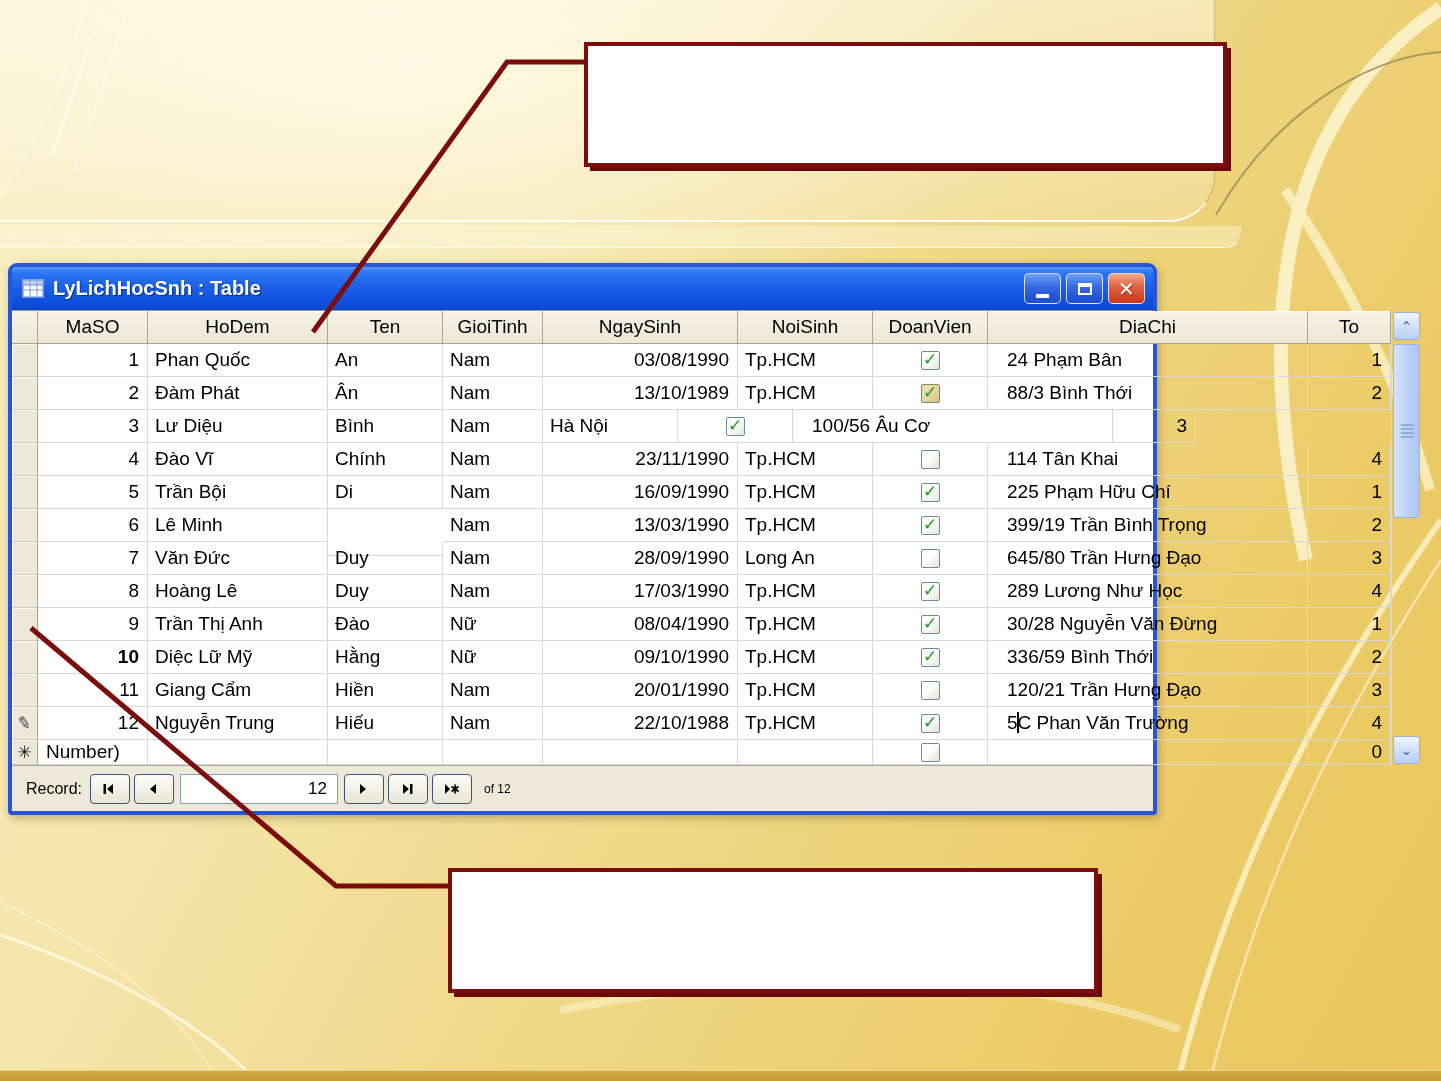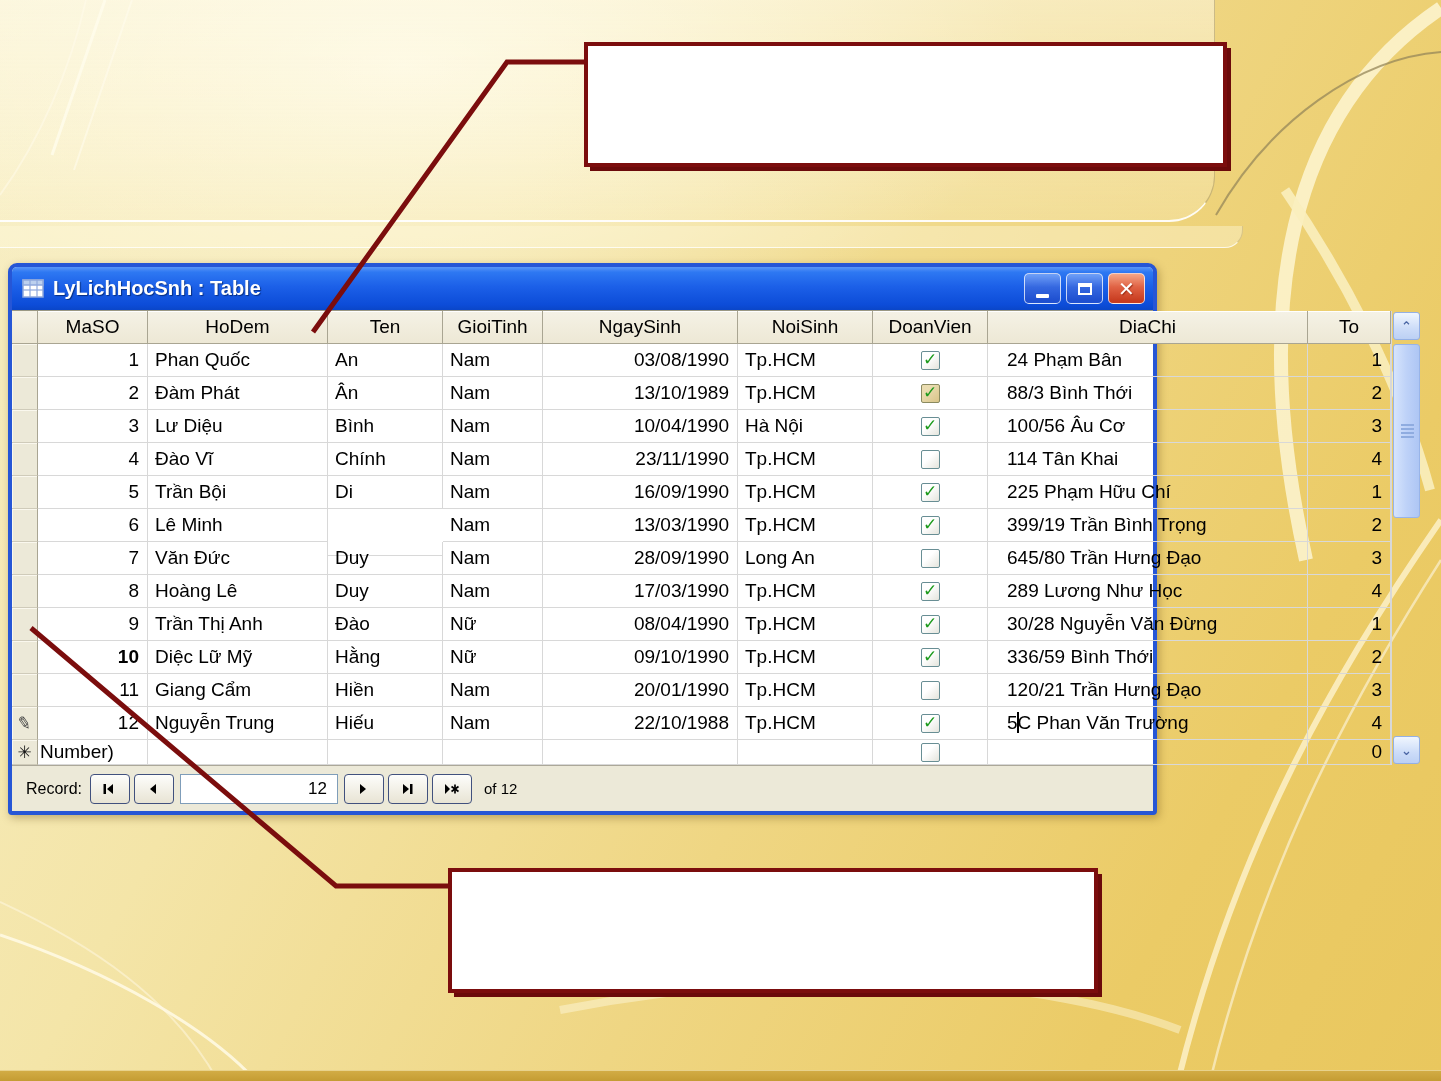--- a/index.html
+++ b/index.html
@@ -60,21 +60,21 @@
   .sel-h{background:linear-gradient(180deg,#F5F2E6,#EDE8D5);border-right:1px solid #A9A592;
     border-bottom:1px solid #A9A592;cursor:pointer;}
   .cell{font-size:19px;color:#000;line-height:32px;border-right:1px solid #D8D8D8;
     border-bottom:1px solid #D8D8D8;position:relative;cursor:text;}
   .cell.l{text-align:left;padding-left:7px;}
   .cell.ll{text-align:left;padding-left:19px;}
   .cell.r{text-align:right;padding-right:8px;}
   .cell.c{text-align:center;display:flex;align-items:center;justify-content:center;}
   .t-row.newrow{height:25px;}
   .t-row.newrow .cell{line-height:23px;}
-  .t-row.newrow .cell.maso{text-align:left;padding-left:2px;}
+  .t-row.newrow .cell.maso{text-align:left;padding-left:8px;}
   .cb{width:19px;height:19px;border:1px solid #688E94;border-radius:2px;
     background:linear-gradient(135deg,#FFFFFF 40%,#E4E4DC);display:flex;align-items:center;
     justify-content:center;cursor:pointer;}
   .cb.tan{background:linear-gradient(135deg,#EADCB0 30%,#D8C488);border-color:#8A8A60;}
   .cb .check{color:#1E9B1E;font-size:17px;font-weight:bold;line-height:1;margin-top:-1px;}
   .pencil{font-size:17px;color:#444;transform:rotate(10deg);}
   .star-sel{font-size:17px;color:#111;}
   .caret{position:absolute;left:29px;top:5px;width:2px;height:21px;background:#000;}
   
   .vscroll{width:30px;background:#F2F0E4;border-left:1px solid #D8D8D8;position:relative;cursor:pointer;}
@@ -91,21 +91,21 @@
   
   .navbar{height:46px;background:#ECE9D8;border-top:1px solid #ACA899;display:flex;
     align-items:center;padding-left:14px;}
   .nav-label{font-size:16px;color:#000;margin-right:8px;}
   .nav-btn{width:40px;height:30px;margin-right:4px;border-radius:4px;cursor:pointer;
     background:linear-gradient(180deg,#FDFDFB,#E8E4D4);border:1px solid #41517E;
     display:flex;align-items:center;justify-content:center;}
   .nav-btn svg{width:18px;height:16px;}
   .nav-input{width:158px;height:30px;border:1px solid #7F9DB9;background:#FFF;
     font-family:inherit;font-size:17px;text-align:right;padding-right:10px;margin:0 6px 0 2px;}
-  .nav-of{font-size:15px;color:#000;margin-left:8px;}
+  .nav-of{font-size:12px;color:#000;margin-left:8px;}
 </style>
 </head>
 <body>
 
 <div id="slide">
 
   <div class="bg-panel1"></div>
   <div class="bg-panel2"></div>
 
   <svg class="decor" width="1441" height="1081" viewBox="0 0 1441 1081">
@@ -191,21 +191,20 @@
               </div>
               <div class="cell ll diachi" style="width: 320px;">88/3 Bình Thới</div>
               <div class="cell r to" style="width: 83px;">2</div>
             </div>
             <div class="t-row">
               <div class="sel" style="width: 26px;"></div>
               <div class="cell r maso" style="width: 110px;">3</div>
               <div class="cell l hodem" style="width: 180px;">Lư Diệu</div>
               <div class="cell l ten" style="width: 115px;">Bình</div>
               <div class="cell l gioitinh" style="width: 100px;">Nam</div>
-              <div class="cell r ngaysinh" style="width: 195px;">10/04/1990</div>
               <div class="cell l noisinh" style="width: 135px;">Hà Nội</div>
               <div class="cell c doanvien" style="width: 115px;">
                 <span class="cb checked">
                   <span class="check">✓</span>
                 </span>
               </div>
               <div class="cell ll diachi" style="width: 320px;">100/56 Âu Cơ</div>
               <div class="cell r to" style="width: 83px;">3</div>
             </div>
             <div class="t-row">

